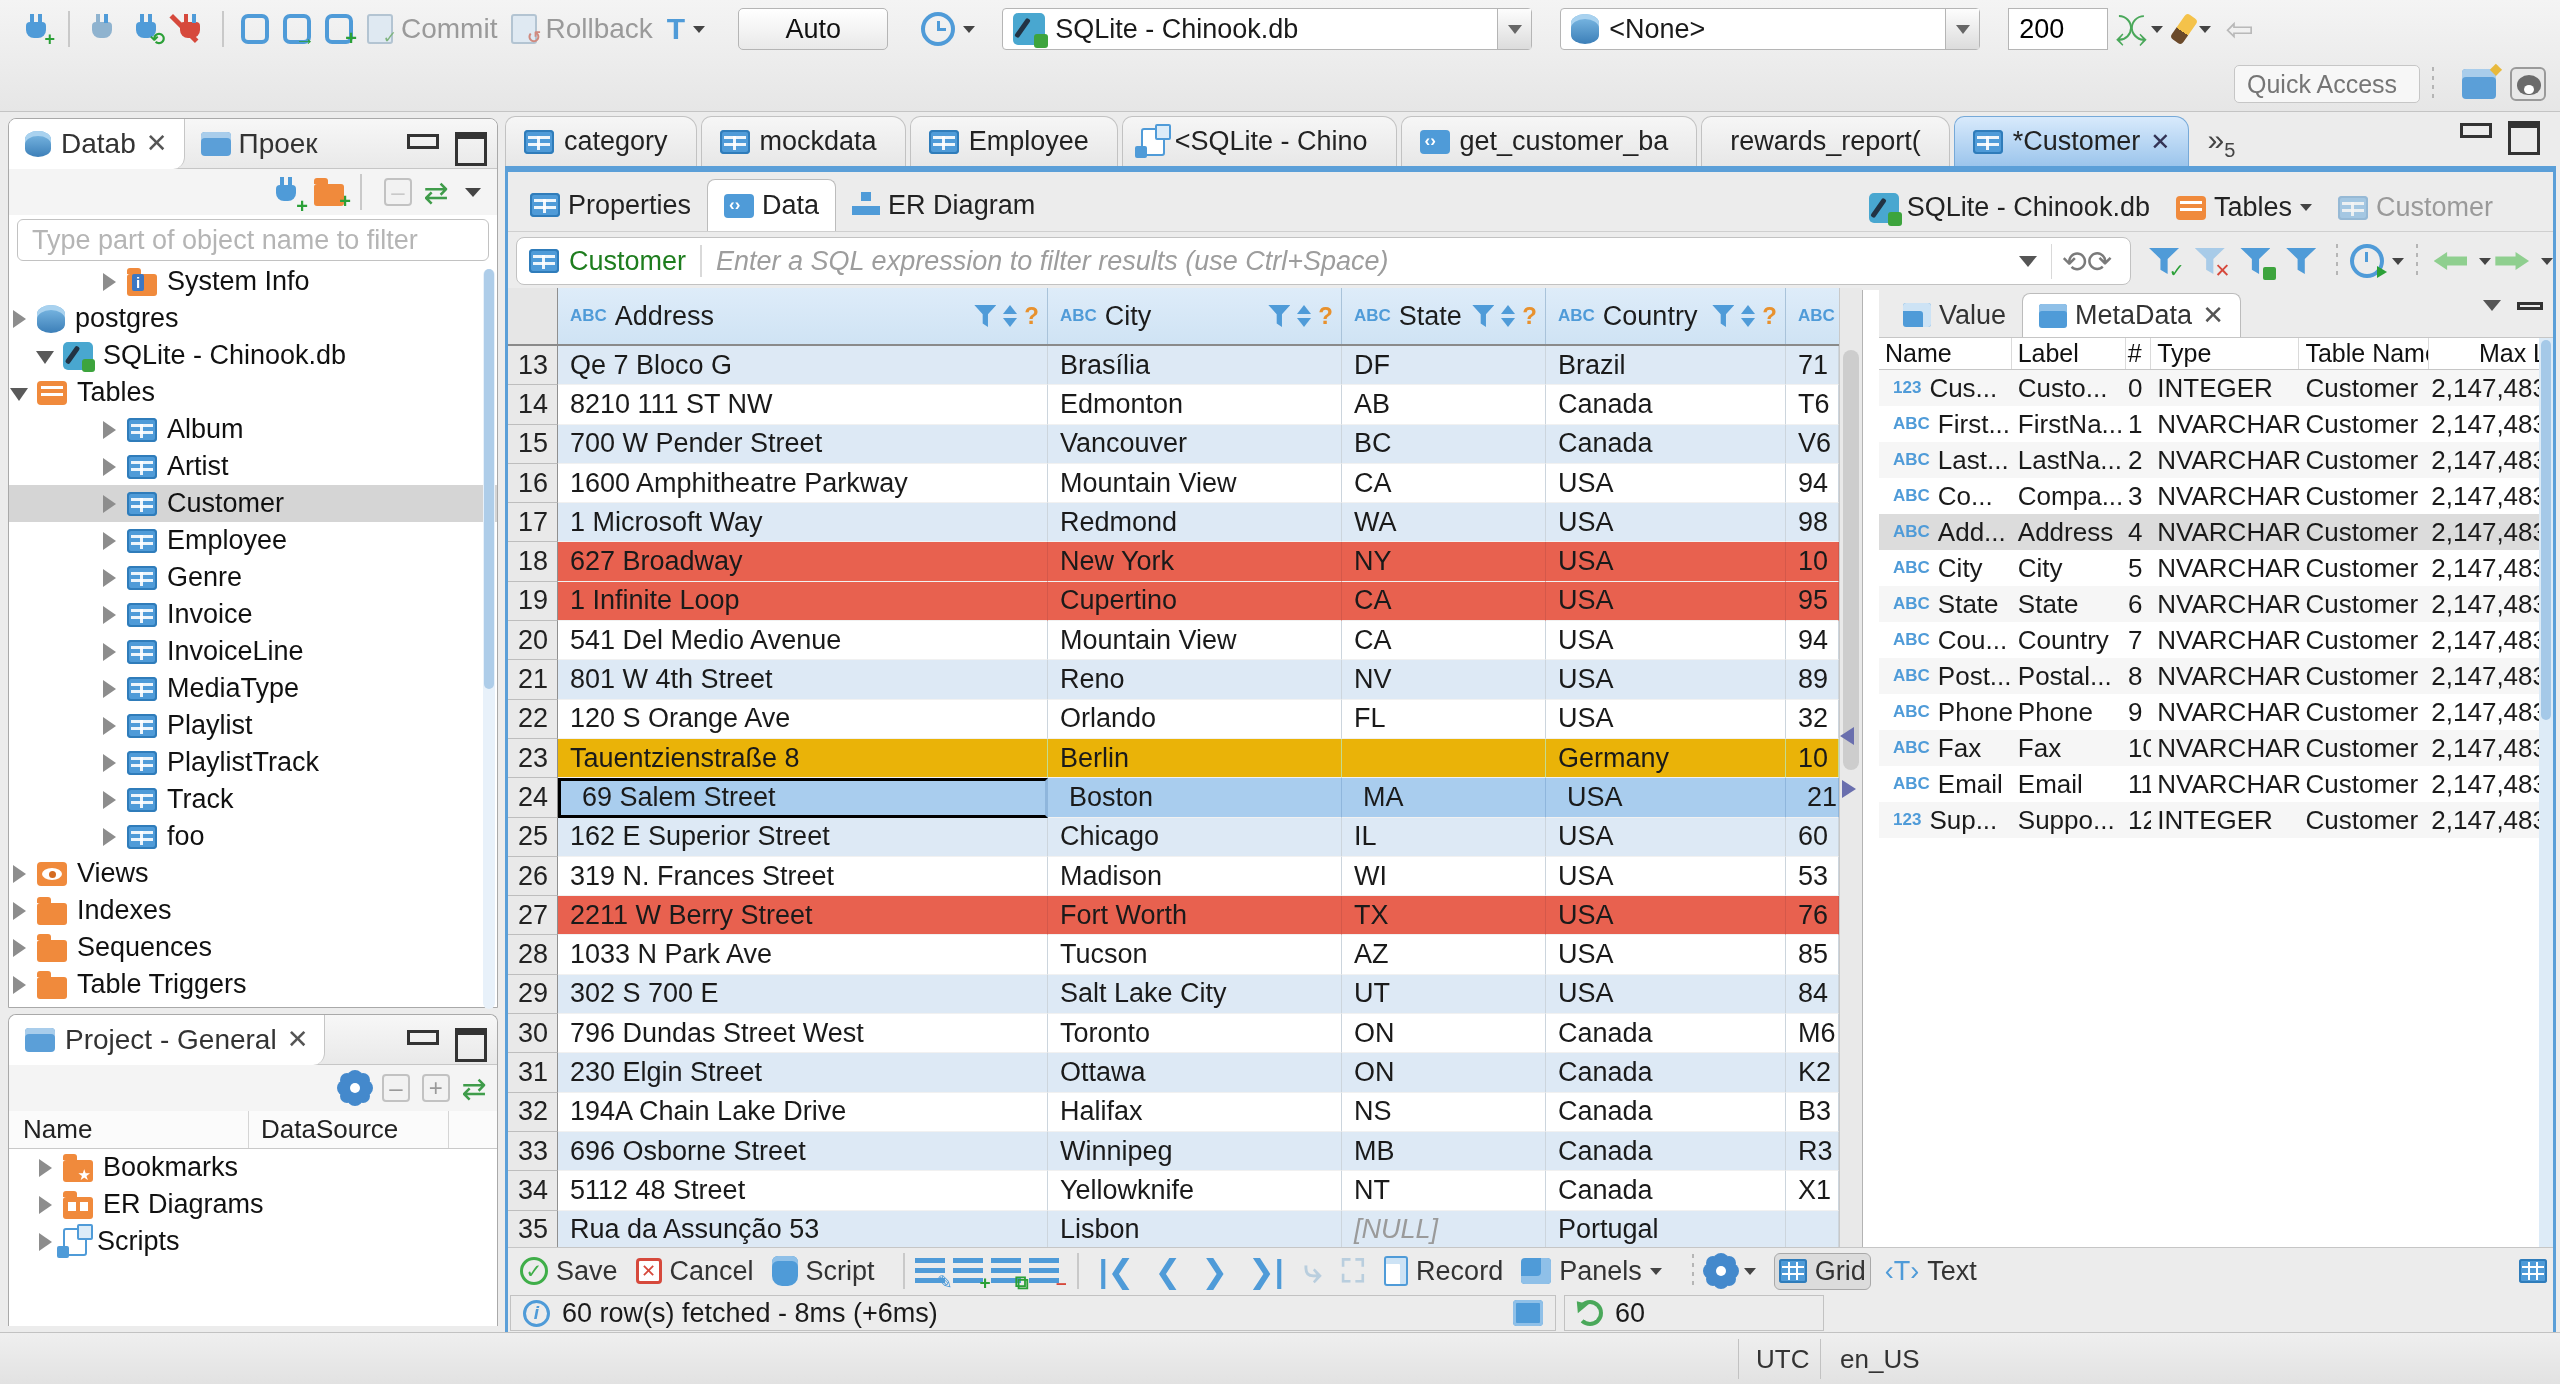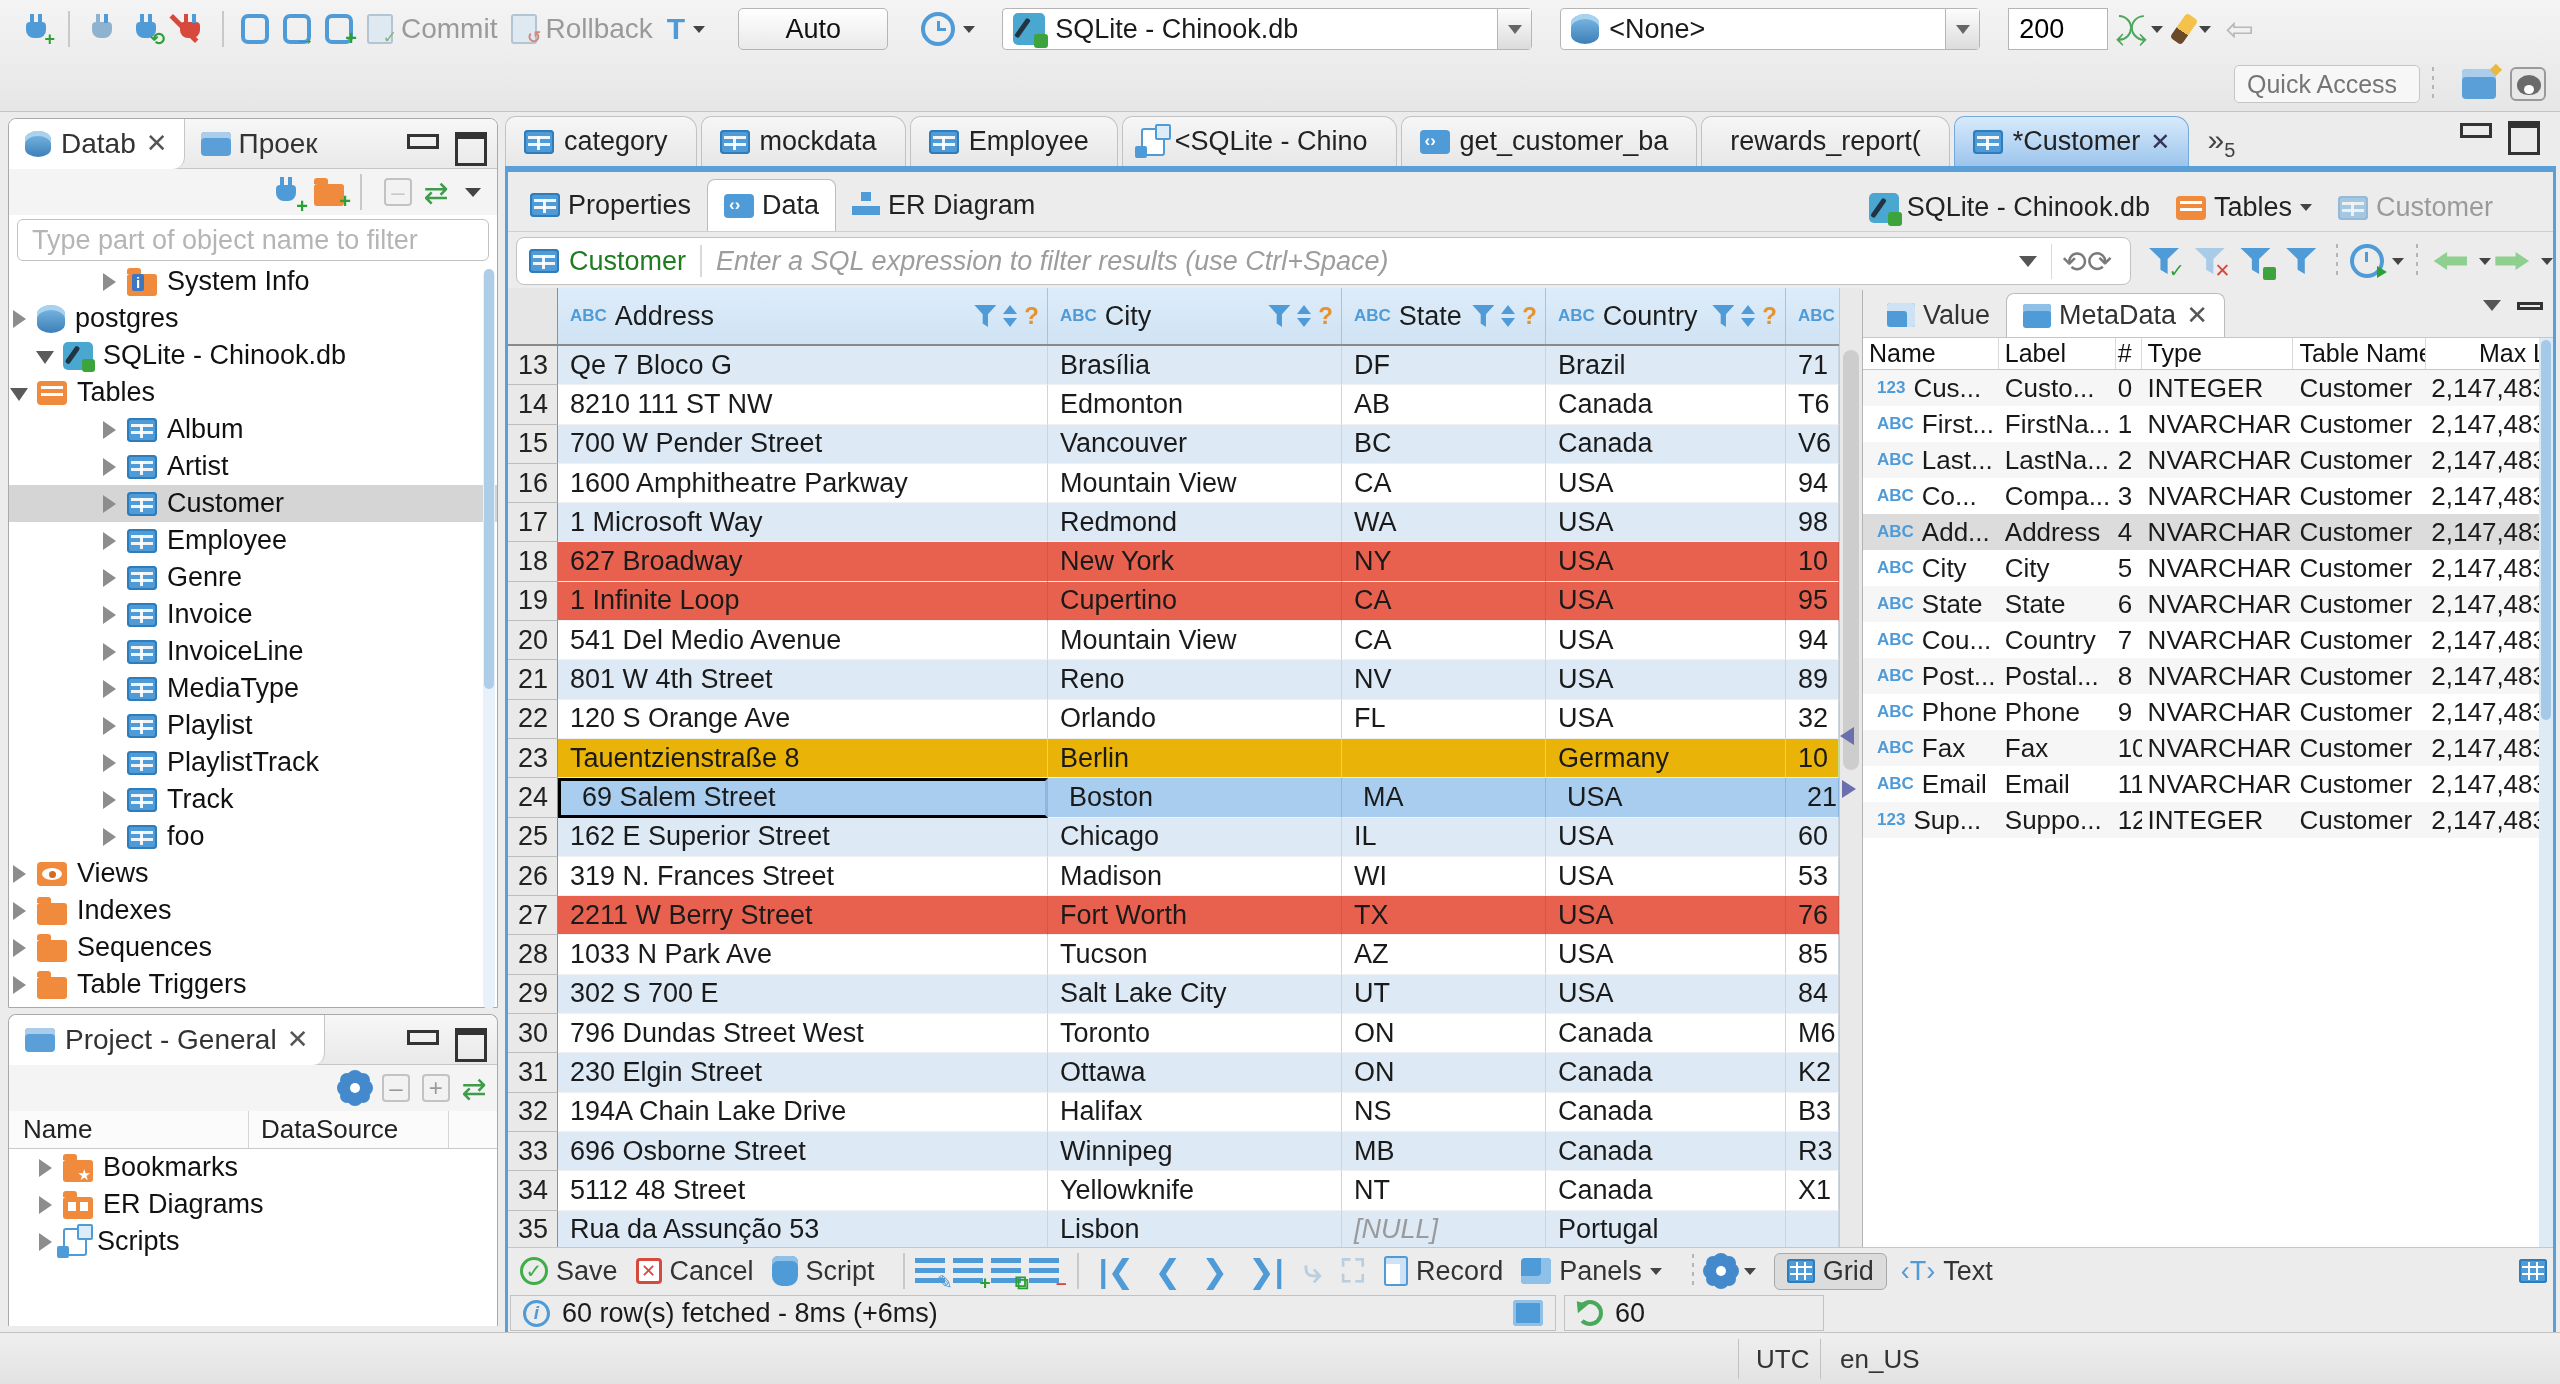--- a/index.html
+++ b/index.html
@@ -187,21 +187,21 @@
 .grow.r-sel .cell:not(.c-num) { background:#a9cdee; border-right-color:#8fb6dc;padding-left:21px; }
 .grow.r-sel .c-addr { background:#d8eafc; border:3px solid #000; }
 .grow .state-null, .grow .null-val { color:#9a9a9a; font-style:italic; }
 .gscroll { position:absolute; left:1331px; top:116px; width:23px; height:959px; background:#e9e9e9; border-left:1px solid #c9c9c9; }
 .gscroll .thumb { position:absolute; left:3px; top:62px; width:16px; height:420px; background:#cdcdcd; border-radius:8px; }
 .mark { position:absolute; width:0; height:0; }
 .mark.l { border-right:14px solid #6a6fae; border-top:9px solid transparent; border-bottom:9px solid transparent; }
 .mark.r { border-left:14px solid #6a6fae; border-top:9px solid transparent; border-bottom:9px solid transparent; }
 
 
-.rpanel { position:absolute; left:1354px; top:118px; width:691px; height:957px; background:#fff; border-left:1px solid #b3b3b3; }
+.rpanel { position:absolute; left:1354px; top:118px; width:691px; height:957px; background:#fff; border-left:1px solid #b3b3b3;padding-left:16px; }
 .rtabs { position:relative; height:48px; background:#ececec; border-bottom:1px solid #c6c6c6; display:flex; align-items:flex-end; padding-left:8px; }
 .rtab { display:flex; align-items:center; height:44px; padding:0 16px; font-size:27px; color:#333; white-space:nowrap; }
 .rtab.active { background:#fff; border:1px solid #bcbcbc; border-bottom:none; border-radius:8px 8px 0 0; }
 .rtab .tico { margin-right:8px; }
 .ic-value { width:28px; height:24px; background:#4f9bd8; border-radius:3px; box-shadow:inset -8px 8px 0 #cde3f5; }
 .ic-meta { width:28px; height:24px; background:#4f9bd8; border-radius:3px; box-shadow:inset 0 7px 0 #8fc0e8; }
 .rtabs .rbtns { position:absolute; right:10px; top:10px; display:flex; align-items:center; }
 .rtabs .tri { width:0;height:0;border-left:9px solid transparent;border-right:9px solid transparent;border-top:11px solid #555; margin-right:16px; }
 .rtabs .minbar { width:26px; height:8px; border:3px solid #333; }
 .mhead { display:flex; height:32px; align-items:center; font-size:25px; color:#111; border-bottom:1px solid #c6c6c6; }
@@ -223,21 +223,21 @@
 .bitm .bico { margin-right:8px; }
 .ok-circ { width:28px; height:28px; border:3px solid #3fae49; border-radius:50%; color:#3fae49; font-size:20px; font-weight:bold; display:flex; align-items:center; justify-content:center; }
 .x-box { width:26px; height:26px; border:3px solid #d6493c; border-radius:4px; color:#d6493c; font-size:18px; font-weight:bold; display:flex; align-items:center; justify-content:center; background:#fff; }
 .scr-ic { width:26px; height:30px; background:#4f9bd8; border-radius:6px 6px 10px 10px; box-shadow:inset 0 5px 0 #8fc0e8; }
 .rowic { position:relative; width:30px; height:26px; background:repeating-linear-gradient(#4f9bd8 0 5px, transparent 5px 10px); margin-right:8px; }
 .rowic .badge { position:absolute; right:-8px; bottom:-8px; font-size:19px; font-weight:bold; line-height:1; }
 .navch { color:#4f9bd8; font-size:32px; font-weight:bold; margin:0 10px; }
 .navch.dim { color:#b9cede; }
 .rec-ic { width:24px; height:30px; background:#fff; border:2px solid #4f9bd8; border-radius:3px; box-shadow:inset -6px 6px 0 #cde3f5; }
 .panels-ic { width:30px; height:26px; background:#4f9bd8; border-radius:4px; box-shadow:inset -10px -8px 0 #8fc0e8; }
-.gridbtn { display:flex; align-items:center; background:#dcdcdc; border:1px solid #a9a9a9; border-radius:6px; padding:2px 12px; margin-right:14px; }
+.gridbtn { display:flex; align-items:center; background:#dcdcdc; border:1px solid #a9a9a9; border-radius:6px; padding:2px 4px; margin-right:14px; }
 .grid-ic { width:28px; height:24px; border-radius:3px; background:#4f9bd8; box-shadow:inset 0 0 0 2px #2f7cba; position:relative; }
 .grid-ic::before { content:""; position:absolute; left:3px; top:7px; width:22px; height:2px; background:#fff; box-shadow:0 7px 0 #fff; }
 .grid-ic::after { content:""; position:absolute; left:9px; top:3px; width:2px; height:18px; background:#fff; box-shadow:8px 0 0 #fff; }
 .text-ic { color:#4f9bd8; font-size:27px; }
 .statusrow { position:absolute; left:0; top:1122px; width:2045px; height:38px; background:#ececec; display:flex; align-items:center; font-size:27px; }
 .stbox { display:flex; align-items:center; height:36px; border:1px solid #c2c2c2; background:#ececec; padding:0 12px; }
 .stbox.first { width:1046px; margin-left:2px; }
 .info-ic { width:27px; height:27px; border:3px solid #4f9bd8; border-radius:50%; color:#4f9bd8; font-size:19px; font-weight:bold; font-style:italic; display:flex; align-items:center; justify-content:center; margin-right:12px; flex:none; }
 .calc-ic { width:30px; height:26px; background:#4f9bd8; border-radius:4px; box-shadow:inset 0 0 0 3px #8fc0e8; margin-left:8px; }
 .refr-ic { position:relative; width:26px; height:26px; border:4px solid #4aa85a; border-radius:50%; border-left-color:transparent; margin-right:12px; }

